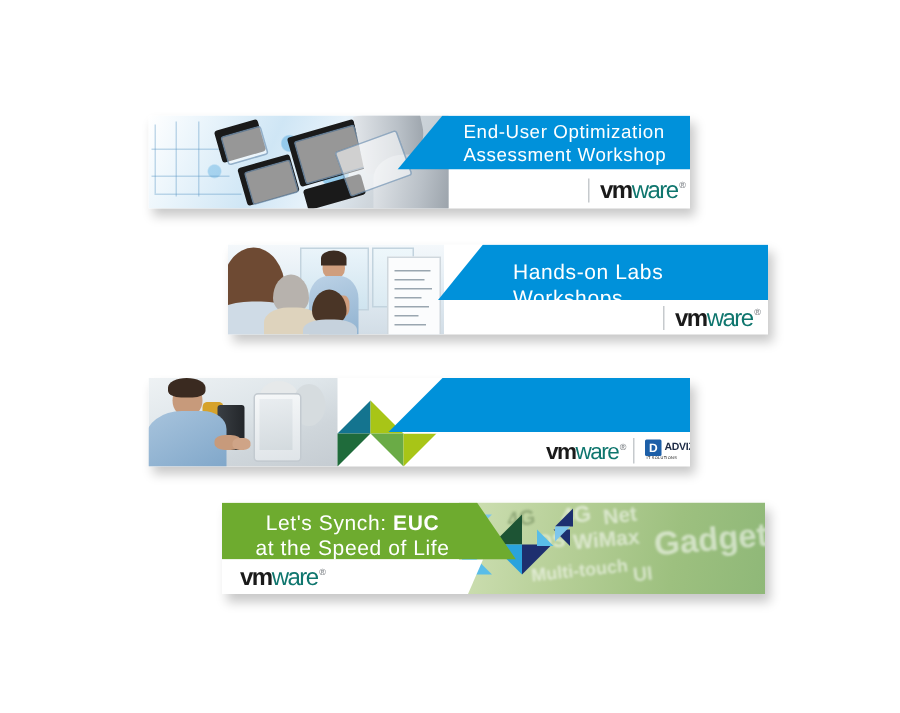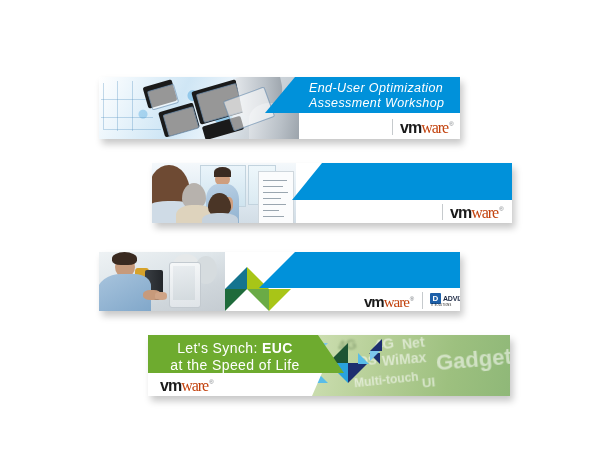--- a/index.html
+++ b/index.html
@@ -83,21 +83,21 @@
 
   .headline{
     position:absolute;color:#fff;font-family:"Liberation Sans",sans-serif;
     letter-spacing:.4px;line-height:1.18;
   }
 
   
   .vmw{position:absolute;display:flex;align-items:baseline;
        font-family:"Liberation Sans",sans-serif;letter-spacing:-1px;}
   .vmw .vm{color:#1a1a1a;font-weight:bold;}
-  .vmw .ware{color:#c2410c;font-weight:normal;font-family:Liberation Serif, serif;}
+  .vmw .ware{color:#0f766e;font-weight:normal;}
   .vmw .reg{color:#6f7479;font-weight:normal;margin-left:1px;}
   .vrule{position:absolute;background:#c6cacd;width:1px;}
 
   
   .adv{position:absolute;display:flex;align-items:center;gap:2px;}
   .adv .sq{background:#1d5fa8;display:flex;align-items:center;justify-content:center;
            color:#fff;font-weight:bold;border-radius:1px;}
   .adv .nm{color:#1d2a45;font-weight:bold;letter-spacing:-.2px;}
 
   
@@ -127,21 +127,21 @@
         <div class="dark" style="left:104px;top:44px;width:40px;height:14px;"></div>
         <div class="arm" style="left:140px;top:-4px;width:44px;height:40px;border-radius:0 0 60% 10%;transform:rotate(-12deg);"></div>
         <div class="arm" style="left:150px;top:26px;width:52px;height:40px;border-radius:40% 0 0 0;"></div>
         <div class="slab" style="left:128px;top:16px;width:42px;height:30px;transform:rotate(-20deg);"></div>
       </div>
 
       <svg class="angle b1-angle" style="left:0;top:0;width:361px;height:36px;background:none;" viewBox="0 0 361 36" preserveAspectRatio="none">
         <polygon points="196,0 361,0 361,36 166,36" fill="#0091da"></polygon>
       </svg>
 
-      <div class="headline" style="left:210px;top:4px;width:148px;font-size:12.5px;text-align:left;font-style:italic;">
+      <div class="headline" style="left:210px;top:4px;width:148px;font-size:12.5px;text-align:left;">
         <div>End-User Optimization</div>
         <div>Assessment Workshop</div>
       </div>
 
       <div class="vrule" style="left:293px;top:42px;height:16px;"></div>
       <div class="vmw" style="left:301px;top:42px;font-size:16px;">
         <span class="vm">vm</span>
         <span class="ware">ware</span>
         <span class="reg" style="font-size:6px;position:relative;top:-7px;">®</span>
       </div>
@@ -175,20 +175,23 @@
         <div class="pers" style="left:30px;top:20px;width:24px;height:26px;background:#b7b2ad;"></div>
         <div class="body" style="left:24px;top:42px;width:38px;height:24px;background:#ded3bd;border-radius:42% 42% 0 0;"></div>
         <div class="pers" style="left:56px;top:30px;width:23px;height:24px;background:#4a3526;"></div>
         <div class="body" style="left:50px;top:50px;width:36px;height:16px;background:#c6d2dd;border-radius:42% 42% 0 0;"></div>
       </div>
 
       <svg class="angle b2-angle" style="left:0;top:0;width:360px;height:37px;background:none;" viewBox="0 0 360 37" preserveAspectRatio="none">
         <polygon points="170,0 360,0 360,37 140,37" fill="#0091da"></polygon>
       </svg>
 
+      <div class="headline" style="left:190px;top:10px;width:162px;font-size:14px;text-align:left;">
+        <div>Hands-on Labs Workshops</div>
+      </div>
 
       <div class="vrule" style="left:290px;top:41px;height:16px;"></div>
       <div class="vmw" style="left:298px;top:41px;font-size:16px;">
         <span class="vm">vm</span>
         <span class="ware">ware</span>
         <span class="reg" style="font-size:6px;position:relative;top:-7px;">®</span>
       </div>
     </div>
   </div>
 

